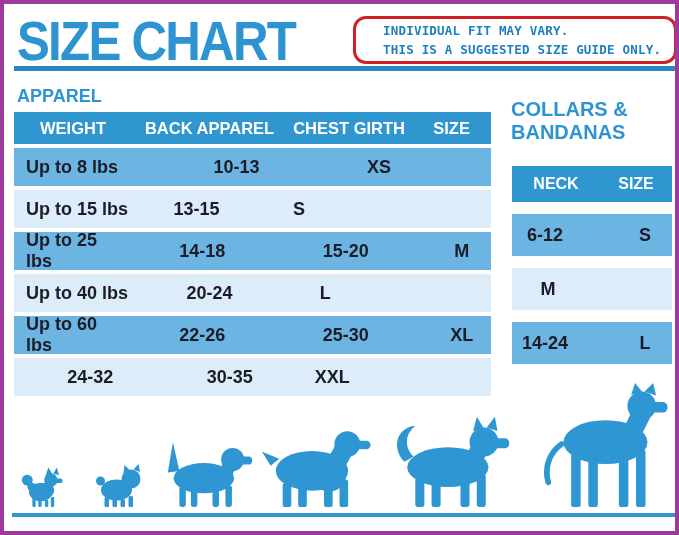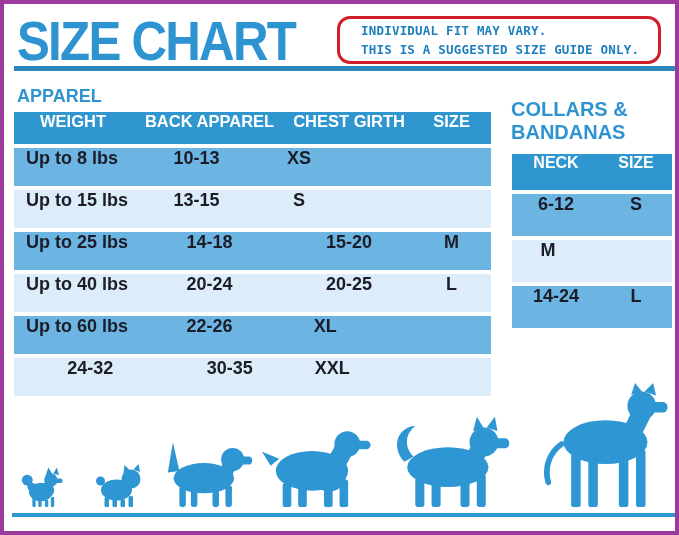--- a/index.html
+++ b/index.html
@@ -17,50 +17,50 @@
   .title{
     position:absolute;left:13px;top:4px;
     font-weight:700;font-size:56px;letter-spacing:-2px;color:var(--accent);
     transform:scaleX(0.88);transform-origin:left top;white-space:nowrap;
   }
   .title-underline{
     position:absolute;left:10px;top:62px;width:662px;height:5px;
     background:var(--underline);
   }
   .disclaimer-box{
-    position:absolute;left:333px;top:12px;width:324px;height:48px;
+    position:absolute;left:349px;top:12px;width:324px;height:48px;
     border:3px solid var(--note-red);border-radius:13px;
     display:flex;flex-direction:column;justify-content:center;
-    padding:1px 21px;background:#fff;
+    padding:1px 27px;background:#fff;
   }
   .disclaimer-box div{
     font-family:"DejaVu Sans Mono",monospace;font-weight:700;font-size:12.5px;
     letter-spacing:0.2px;color:var(--note-blue);line-height:1.55;white-space:nowrap;
   }
   
   .apparel-heading{
     position:absolute;left:13px;top:82px;
     font-weight:700;font-size:18px;color:var(--accent);letter-spacing:0px;
   }
   .collars-heading{
     position:absolute;left:507px;top:94px;width:172px;
     font-weight:700;font-size:20px;line-height:1.15;color:var(--accent);
   }
   
   .atable{position:absolute;left:10px;top:108px;width:477px;}
   .ctable{position:absolute;left:508px;top:150px;width:160px;}
   .trow{
-    display:flex;align-items:flex-start;margin-bottom:4px;
+    display:flex;align-items:center;margin-bottom:4px;
     font-weight:700;font-size:18px;color:var(--ink);
   }
   .atable .trow{height:38px;}
   .atable .trow.head{height:32px;background:var(--thead);color:#fff;font-size:16.5px;}
-  .ctable .trow{height:42px;}
+  .ctable .trow{height:42px;margin-top:12px;}
   .ctable .trow.head{height:36px;background:var(--thead);color:#fff;font-size:16px;}
-  .trow.blue{background:var(--row-blue);}
+  .trow.blue{background:var(--row-blue);gap:40px;}
   .trow.light{background:var(--row-light);}
   .cw{width:25%;text-align:left;padding-left:12px;}
   .atable .head .cw{padding-left:26px;}
   .cb{width:32%;text-align:center;}
   .cc{width:26.5%;text-align:center;}
   .cs{width:16.5%;text-align:center;}
   .cn{width:55%;text-align:center;}
   .cz{width:45%;text-align:center;}
   
   .ground-line{position:absolute;left:8px;top:509px;width:663px;height:4px;background:var(--dog);}
@@ -105,26 +105,26 @@
     </div>
     <div class="trow blue">
       <div class="cw">Up to 25 lbs</div>
       <div class="cb">14-18</div>
       <div class="cc">15-20</div>
       <div class="cs">M</div>
     </div>
     <div class="trow light">
       <div class="cw">Up to 40 lbs</div>
       <div class="cb">20-24</div>
-      <div class="cc">20-25</div>
       <div class="cs">L</div>
     </div>
     <div class="trow blue">
       <div class="cw">Up to 60 lbs</div>
       <div class="cb">22-26</div>
+      <div class="cc">25-30</div>
       <div class="cs">XL</div>
     </div>
     <div class="trow light">
       <div class="cb">24-32</div>
       <div class="cc">30-35</div>
       <div class="cs">XXL</div>
     </div>
   </div>
 
   <div class="collars-heading">COLLARS &amp; BANDANAS</div>

